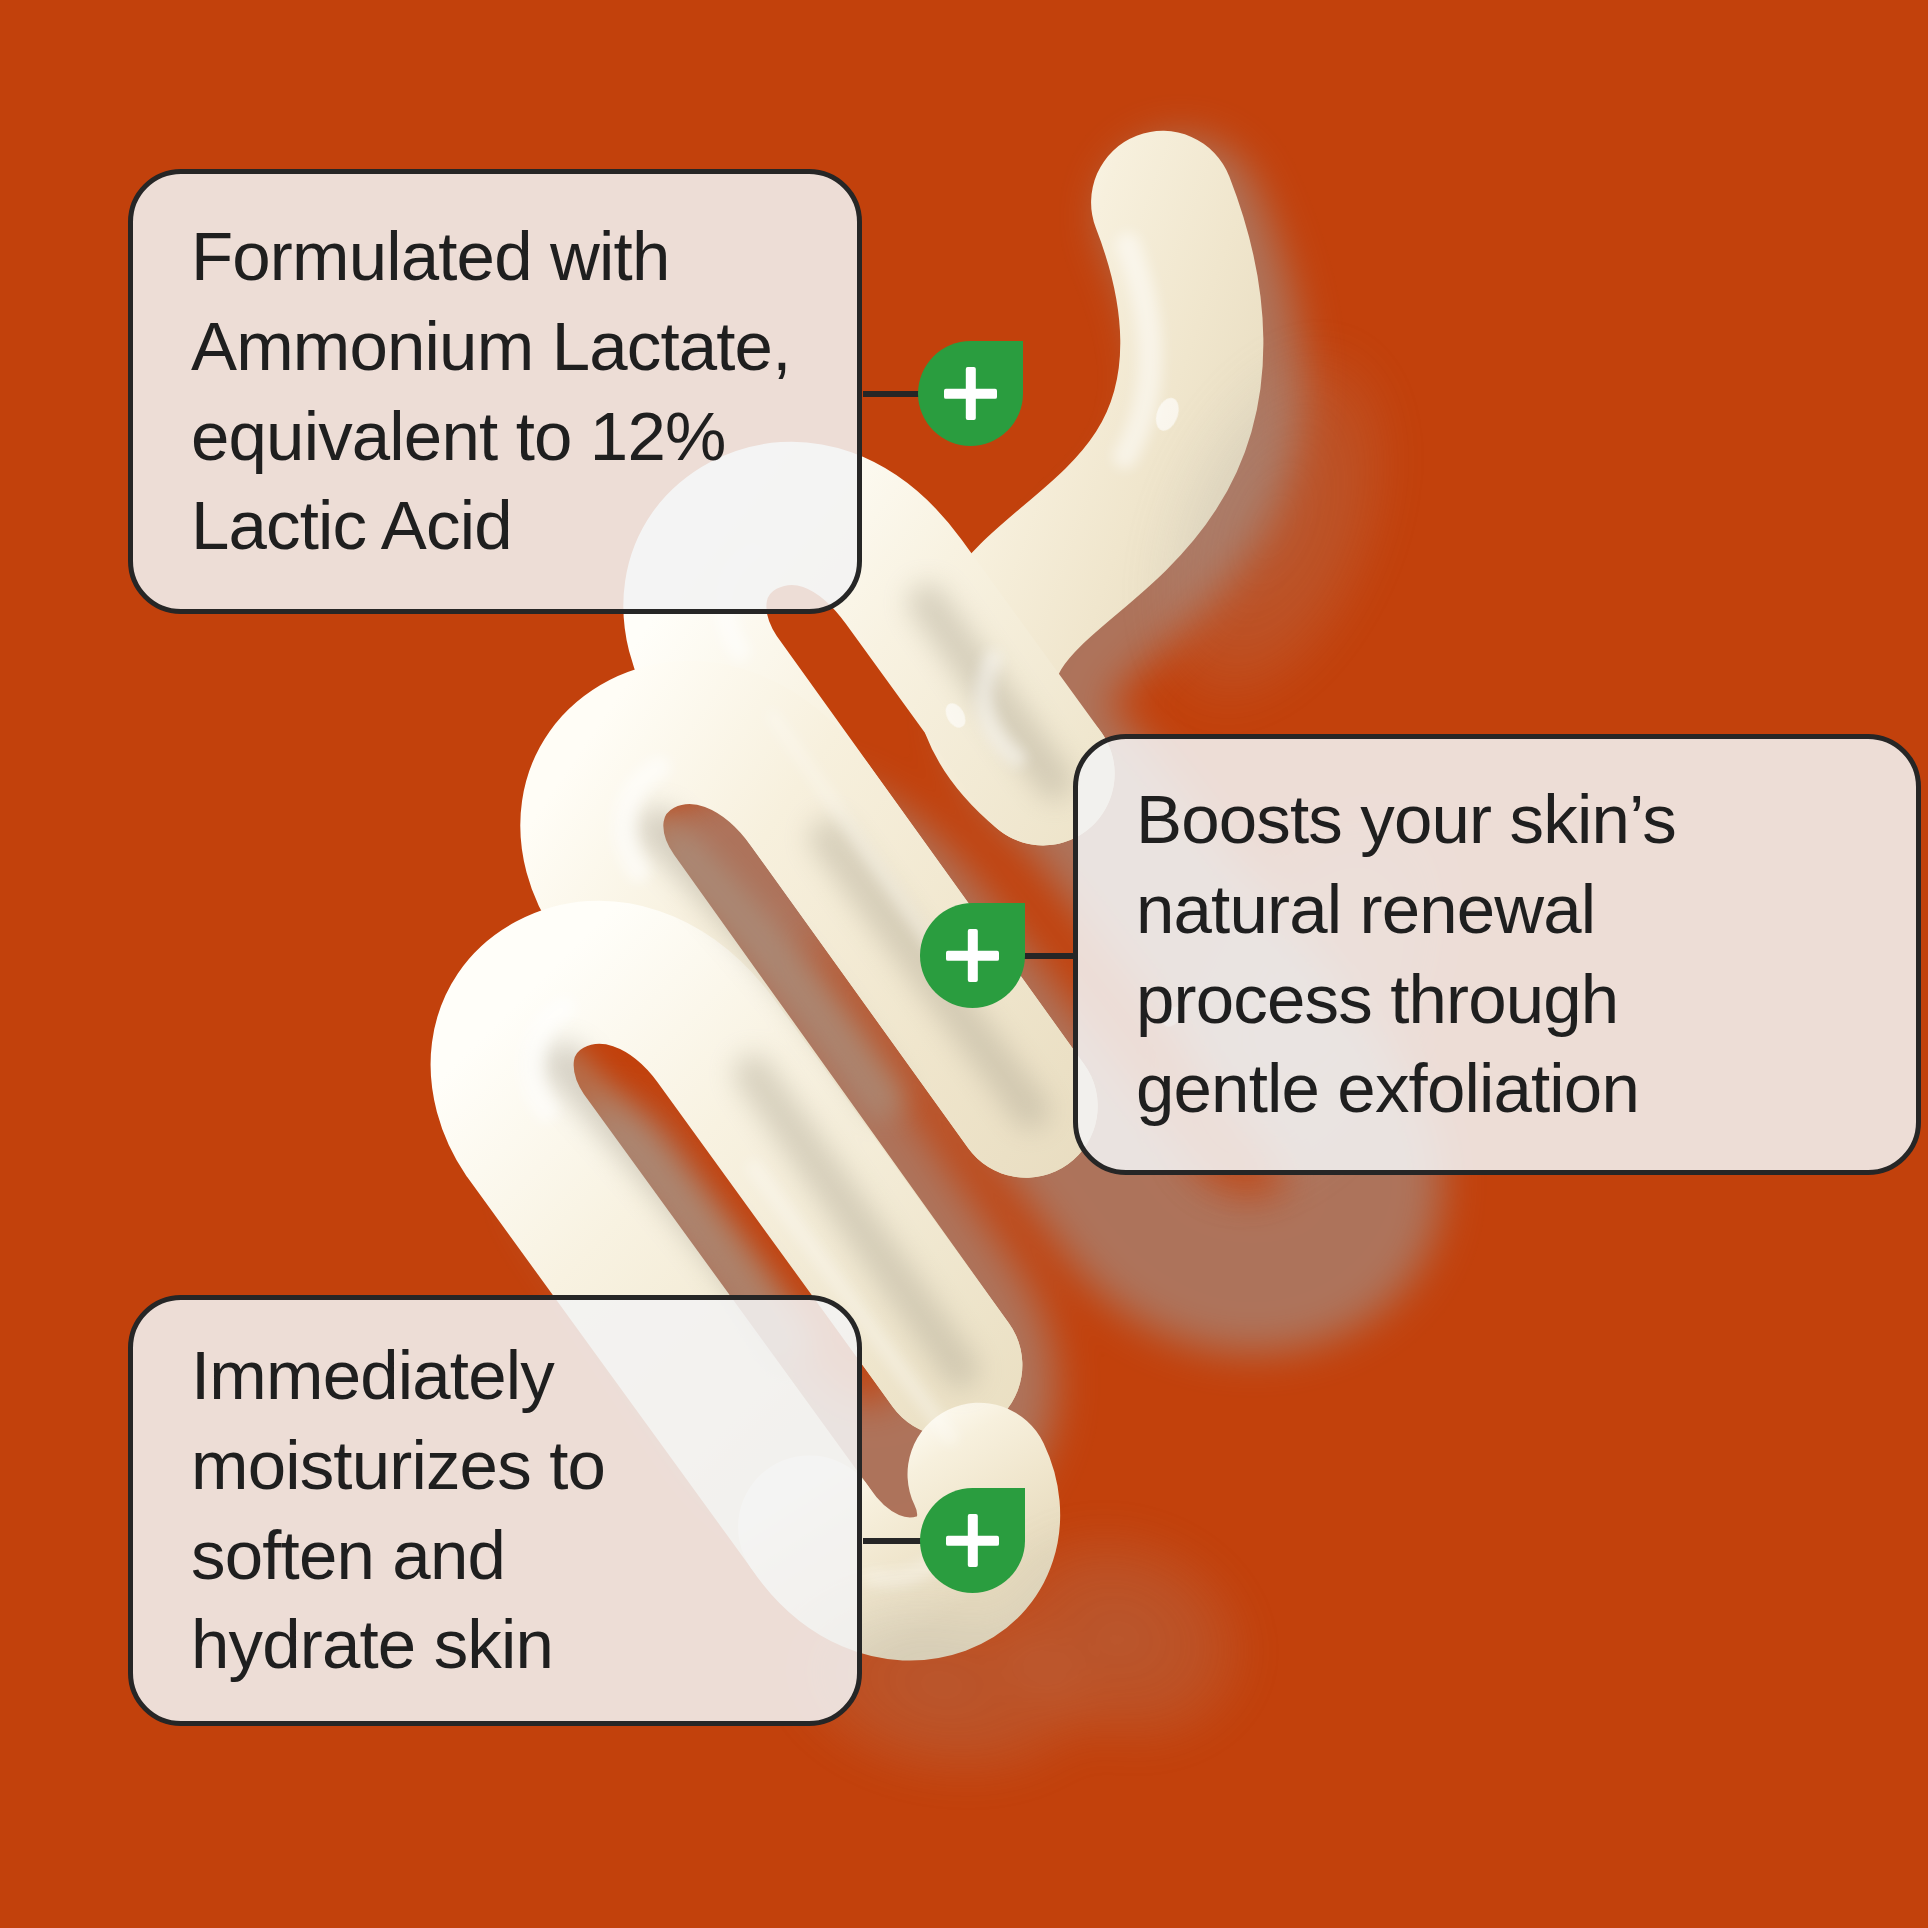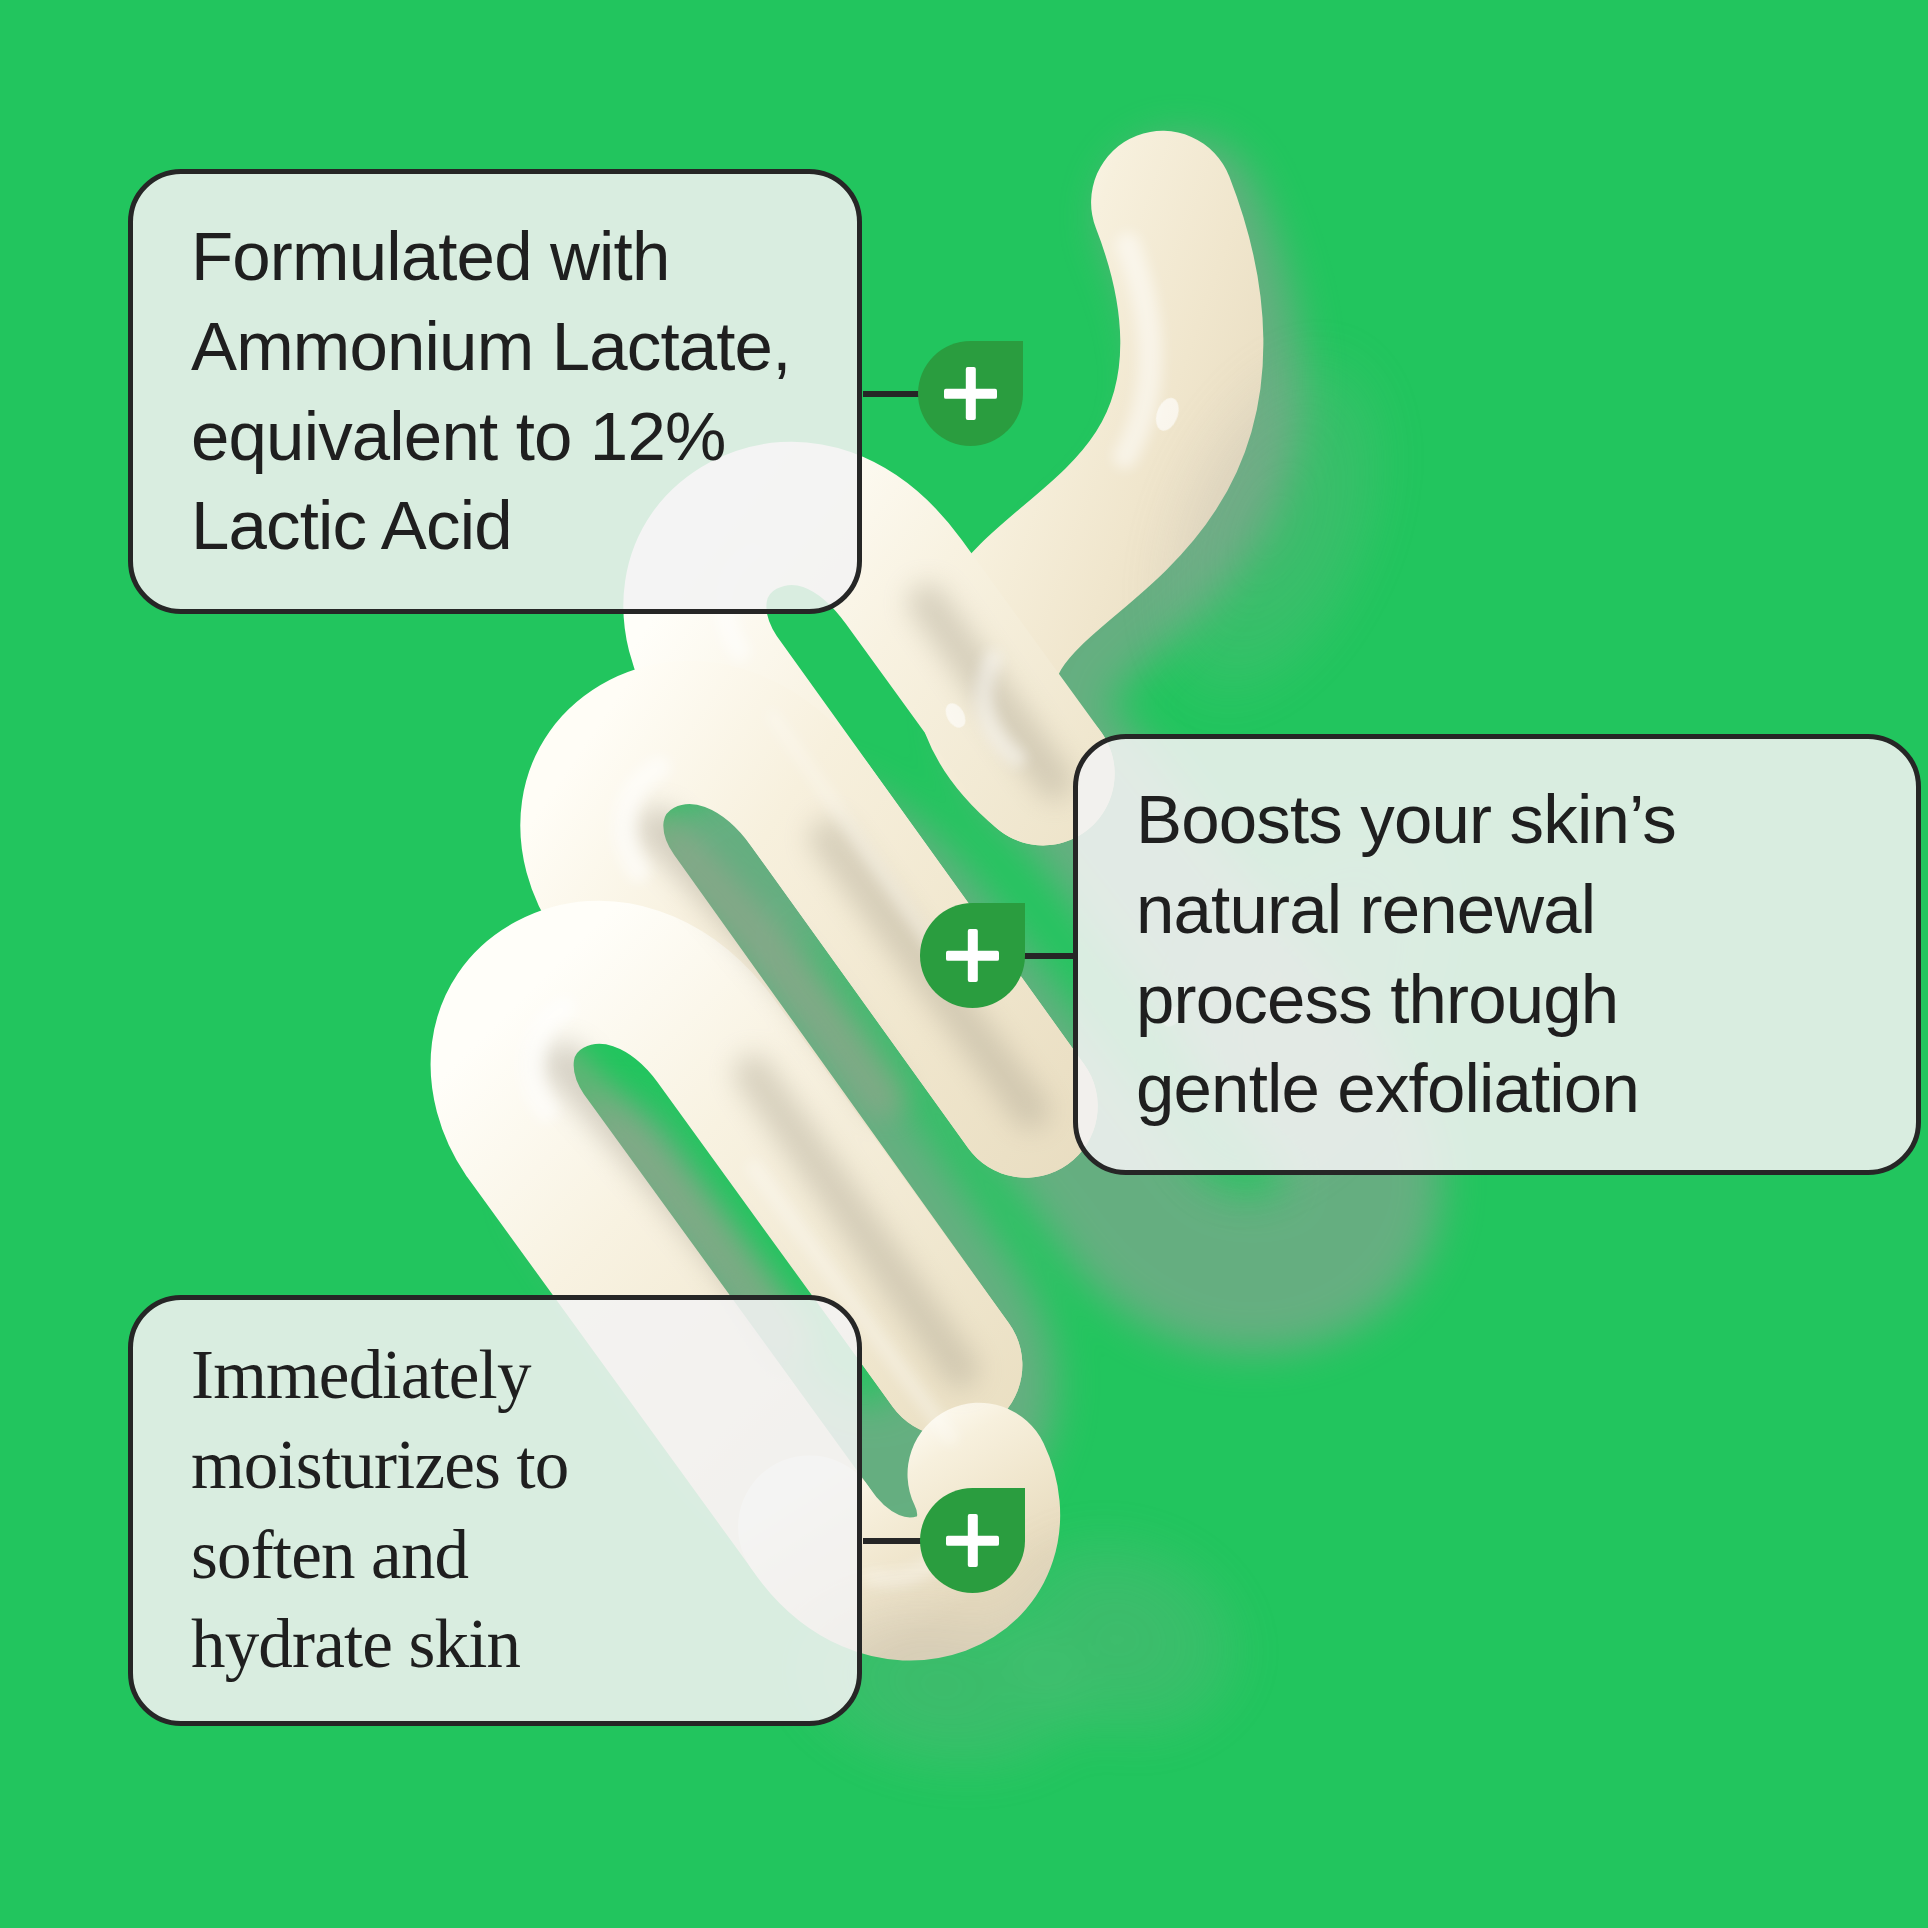--- a/index.html
+++ b/index.html
@@ -5,21 +5,21 @@
 <style>
   html, body {
     margin: 0;
     padding: 0;
     background: #efefef;
   }
   #stage {
     position: relative;
     width: 1928px;
     height: 1928px;
-    background: #22c55e;
+    background: #c2410c;
     overflow: hidden;
     font-family: "Liberation Sans", "DejaVu Sans", sans-serif;
   }
 
   
   #cream-layer {
     position: absolute;
     inset: 0;
     z-index: 1;
     pointer-events: none;
@@ -54,21 +54,21 @@
     font-weight: 400;
     white-space: pre-line;
   }
 
   #card-1 { left: 128px; top: 169px;  width: 734px; height: 445px; }
   #card-1 .card-text { padding: 0 49px 0 58px; }
 
   #card-2 { left: 1073px; top: 734px;  width: 848px; height: 441px; }
   #card-2 .card-text { padding: 0 38px 0 58px; }
 
-  #card-3 { left: 128px; top: 1295px; width: 734px; height: 431px; font-family: Liberation Serif, serif; }
+  #card-3 { left: 128px; top: 1295px; width: 734px; height: 431px; }
   #card-3 .card-text { padding: 0 38px 0 58px; }
 
   
   .benefit-badge {
     position: absolute;
     z-index: 7;
     width: 105px;
     height: 105px;
     background: #2a9d3f;
     border-radius: 50% 0 50% 50%;

